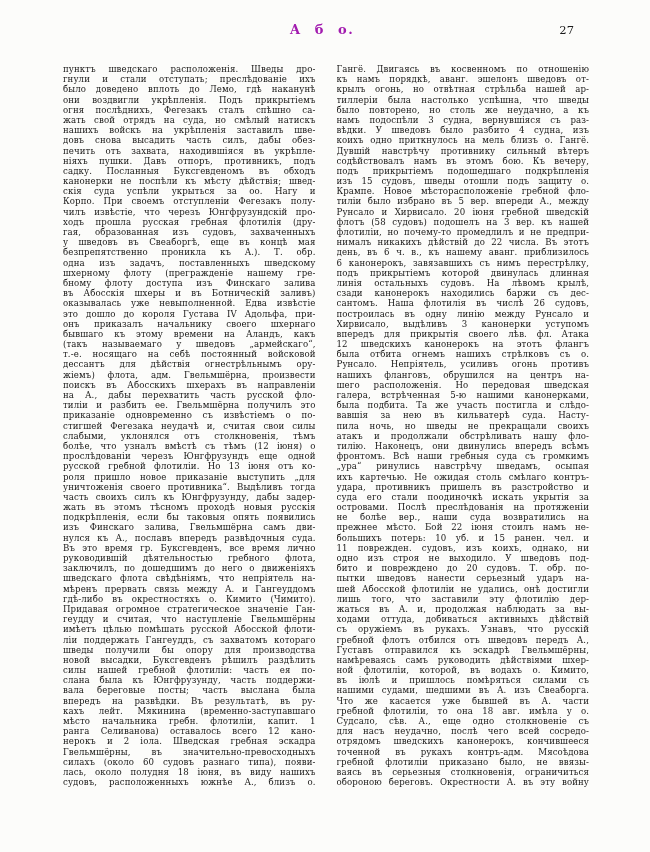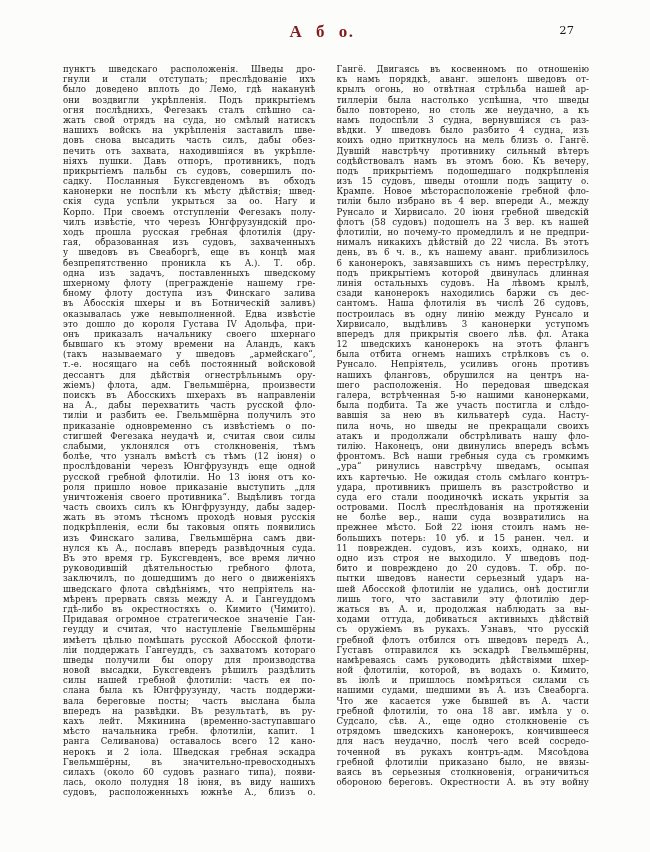--- a/index.html
+++ b/index.html
@@ -13,26 +13,25 @@
     color: #181716;
     overflow: hidden;
     box-sizing: border-box;
   }
   .page-header-title {
     position: absolute;
     top: 22px;
     left: 0;
     width: 644px;
     text-align: center;
-    font-size: 17px;
+    font-size: 13px;
     font-weight: bold;
     letter-spacing: 1.5px;
     word-spacing: 7px;
-    color: #7f1d1d;
-    font-family: Liberation Serif, serif;
+    color: #a21caf;
   }
   .page-number {
     position: absolute;
     top: 23px;
     left: 540px;
     width: 34px;
     text-align: right;
     font-size: 11.5px;
     color: #1a1a1a;
   }
@@ -72,21 +71,20 @@
         <div class="line">пунктъ шведскаго расположенія. Шведы дро-</div>
         <div class="line">гнули и стали отступать; преслѣдованіе ихъ</div>
         <div class="line">было доведено вплоть до Лемо, гдѣ наканунѣ</div>
         <div class="line">они воздвигли укрѣпленія. Подъ прикрытіемъ</div>
         <div class="line">огня послѣднихъ, Фегезакъ сталъ спѣшно са-</div>
         <div class="line">жать свой отрядъ на суда, но смѣлый натискъ</div>
         <div class="line">нашихъ войскъ на укрѣпленія заставилъ шве-</div>
         <div class="line">довъ снова высадить часть силъ, дабы обез-</div>
         <div class="line">печить отъ захвата, находившіяся въ укрѣпле-</div>
         <div class="line">ніяхъ пушки. Давъ отпоръ, противникъ, подъ</div>
-        <div class="line">прикрытіемъ пальбы съ судовъ, совершилъ по-</div>
         <div class="line">садку. Посланныя Буксгевденомъ въ обходъ</div>
         <div class="line">канонерки не поспѣли къ мѣсту дѣйствія; швед-</div>
         <div class="line">скія суда успѣли укрыться за оо. Нагу и</div>
         <div class="line">Корпо. При своемъ отступленіи Фегезакъ полу-</div>
         <div class="line">чилъ извѣстіе, что черезъ Юнгфрузундскій про-</div>
         <div class="line">ходъ прошла русская гребная флотилія (дру-</div>
         <div class="line">гая, образованная изъ судовъ, захваченныхъ</div>
         <div class="line">у шведовъ въ Свеаборгѣ, еще въ концѣ мая</div>
         <div class="line">безпрепятственно проникла къ А.). Т. обр.</div>
         <div class="line">одна изъ задачъ, поставленныхъ шведскому</div>
@@ -149,21 +147,21 @@
         <div class="line">тиллеріи была настолько успѣшна, что шведы</div>
         <div class="line">было повторено, но столь же неудачно, а къ</div>
         <div class="line">намъ подоспѣли 3 судна, вернувшіяся съ раз-</div>
         <div class="line">вѣдки. У шведовъ было разбито 4 судна, изъ</div>
         <div class="line">коихъ одно приткнулось на мель близъ о. Гангё.</div>
         <div class="line">Дувшій навстрѣчу противнику сильный вѣтеръ</div>
         <div class="line">содѣйствовалъ намъ въ этомъ бою. Къ вечеру,</div>
         <div class="line">подъ прикрытіемъ подошедшаго подкрѣпленія</div>
         <div class="line">изъ 15 судовъ, шведы отошли подъ защиту о.</div>
         <div class="line">Крампе. Новое мѣсторасположеніе гребной фло-</div>
-        <div class="line">тиліи было избрано въ 4 вер. впереди А., между</div>
+        <div class="line">тиліи было избрано въ 5 вер. впереди А., между</div>
         <div class="line">Рунсало и Хирвисало. 20 іюня гребной шведскій</div>
         <div class="line">флотъ (58 судовъ) подошелъ на 3 вер. къ нашей</div>
         <div class="line">флотиліи, но почему-то промедлилъ и не предпри-</div>
         <div class="line">нималъ никакихъ дѣйствій до 22 числа. Въ этотъ</div>
         <div class="line">день, въ 6 ч. в., къ нашему аванг. приблизилось</div>
         <div class="line">6 канонерокъ, завязавшихъ съ нимъ перестрѣлку,</div>
         <div class="line">подъ прикрытіемъ которой двинулась длинная</div>
         <div class="line">линія остальныхъ судовъ. На лѣвомъ крылѣ,</div>
         <div class="line">сзади канонерокъ находились баржи съ дес-</div>
         <div class="line">сантомъ. Наша флотилія въ числѣ 26 судовъ,</div>
@@ -201,21 +199,21 @@
         <div class="line">съ оружіемъ въ рукахъ. Узнавъ, что русскій</div>
         <div class="line">гребной флотъ отбился отъ шведовъ передъ А.,</div>
         <div class="line">Густавъ отправился къ эскадрѣ Гвельмшёрны,</div>
         <div class="line">намѣреваясь самъ руководить дѣйствіями шхер-</div>
         <div class="line">ной флотиліи, которой, въ водахъ о. Кимито,</div>
         <div class="line">въ іюлѣ и пришлось помѣряться силами съ</div>
         <div class="line">нашими судами, шедшими въ А. изъ Свеаборга.</div>
         <div class="line">Что же касается уже бывшей въ А. части</div>
         <div class="line">гребной флотиліи, то она 18 авг. имѣла у о.</div>
         <div class="line">Судсало, сѣв. А., еще одно столкновеніе съ</div>
+        <div class="line">для насъ неудачно, послѣ чего всей сосредо-</div>
         <div class="line">отрядомъ шведскихъ канонерокъ, кончившееся</div>
-        <div class="line">для насъ неудачно, послѣ чего всей сосредо-</div>
         <div class="line">точенной въ рукахъ контръ-адм. Мясоѣдова</div>
         <div class="line">гребной флотиліи приказано было, не ввязы-</div>
         <div class="line">ваясь въ серьезныя столкновенія, ограничиться</div>
         <div class="line">обороною береговъ. Окрестности А. въ эту войну</div>
       </div>
   </div>
 </div>
 
 </body></html>

